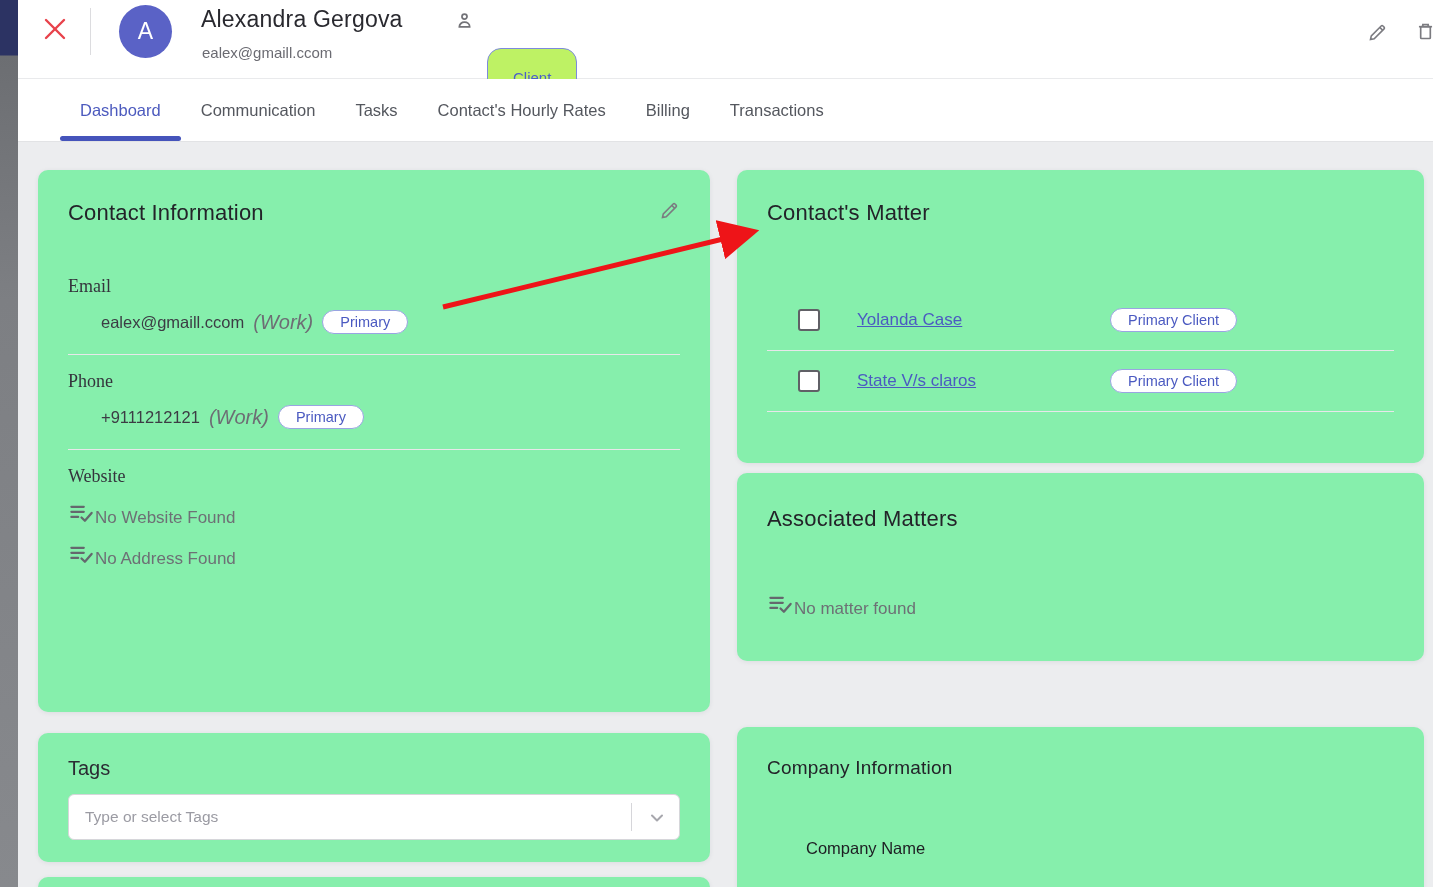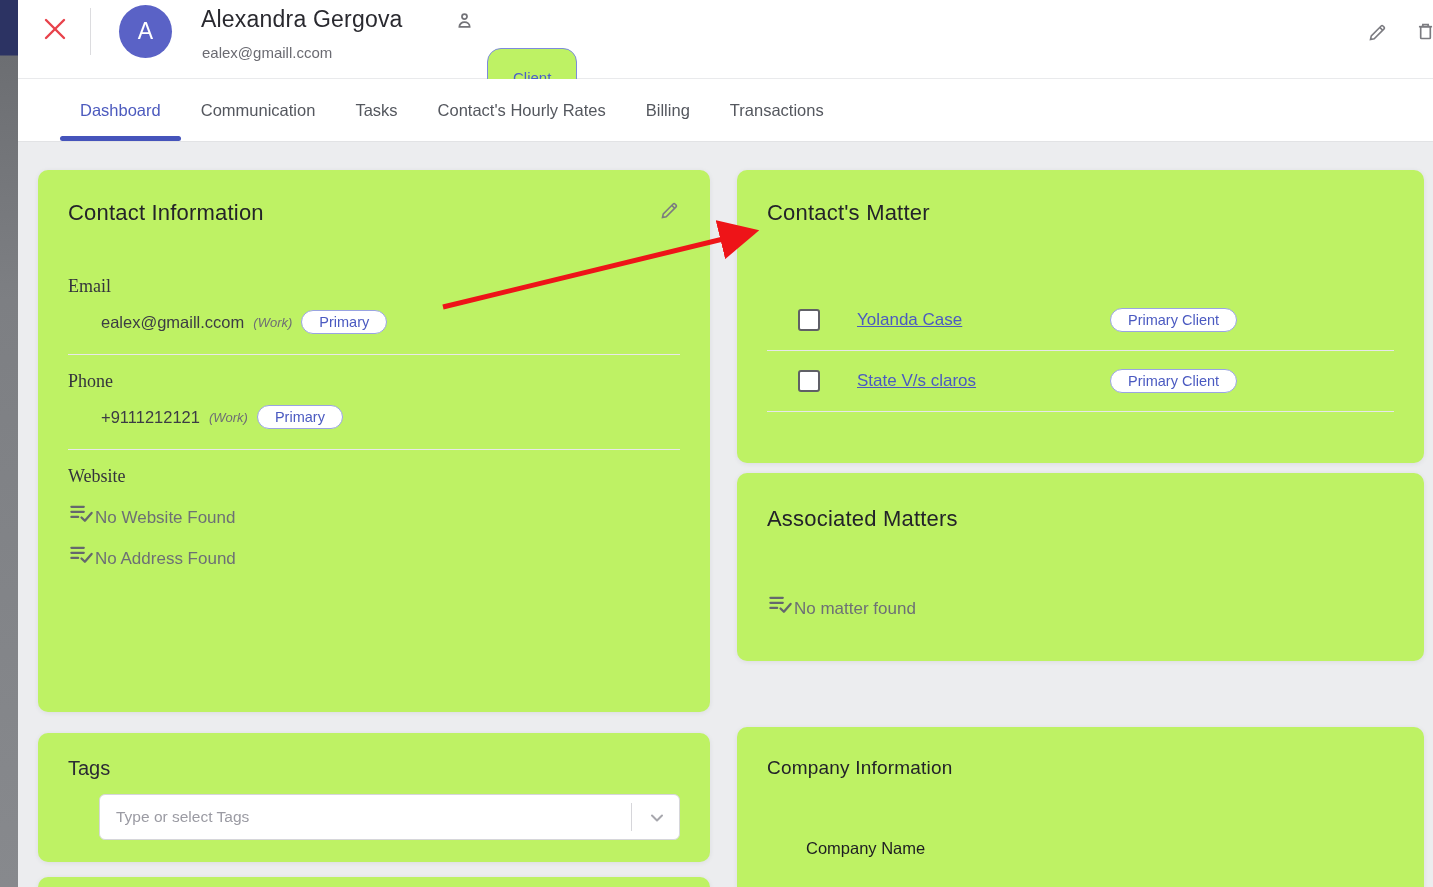--- a/index.html
+++ b/index.html
@@ -50,46 +50,46 @@
     font-family:inherit;
   }
   .tab.active { color:#4c5abe; font-weight:500; }
   .tab.active::after {
     content:""; position:absolute; left:0; right:0; bottom:0; height:5px;
     background:#4554bb; border-radius:3px;
   }
 
   
   .card {
-    position:absolute; background:#bef264; border-radius:10px;
+    position:absolute; background:#86efac; border-radius:10px;
     box-shadow:0 1px 5px rgba(40,40,60,.08);
   }
   .card-title { font-size:22px; font-weight:500; color:#232329; letter-spacing:.2px; }
 
   
   #card-contact { left:38px; top:170px; width:672px; height:542px; padding:30px; }
   .ci-title-row { display:flex; justify-content:space-between; align-items:flex-start; }
   .icon-btn { background:none; border:none; cursor:pointer; padding:0; }
   .ci-label { font-size:18px; color:#34343c;font-family:Liberation Serif, serif; }
   .ci-value-row { display:flex; align-items:center; gap:9px; margin:13px 0 0 33px; }
   .ci-value { font-size:16.5px; color:#3c3c44; }
-  .ci-type { font-size:13px; font-style:italic; color:#6d6d74; }
+  .ci-type { font-size:20px; font-style:italic; color:#6d6d74; }
   .pill {
     display:inline-block; padding:3px 17px; border:1px solid #9aa4e2; border-radius:14px;
     color:#4b5ac1; font-size:14.5px; background:#fff; cursor:pointer;
   }
   .ci-divider { border:none; border-top:1px solid #e8e8ea; margin:20px 0 16px 0; }
   .empty-block { display:flex; align-items:center; margin-top:12px; }
   .empty-text { font-size:17px; color:#6d7075; margin-top:9px; }
   .mt50 { margin-top:50px; }
 
   
   #card-tags { left:38px; top:733px; width:672px; height:129px; padding:24px 30px; }
   .tags-title { font-size:20px; font-weight:500; color:#2b2b33; }
-  .tags-input-wrap { position:relative; margin-top:14px;margin-left:31px; }
+  .tags-input-wrap { position:relative; margin-top:14px; }
   .tags-input {
     width:100%; height:46px; border:1px solid #d6d6da; border-radius:6px;
     padding:0 66px 0 16px; font-size:15.5px; color:#3c3c44; font-family:inherit; outline:none;
   }
   .tags-input::placeholder { color:#9b9ba3; }
   .tags-sep { position:absolute; right:48px; top:9px; width:1px; height:28px; background:#d6d6da; }
   .tags-chevron { position:absolute; right:13px; top:14px; width:20px; height:20px; cursor:pointer; }
 
   
   #card-sliver { left:38px; top:877px; width:672px; height:24px; border-radius:10px 10px 0 0; }

